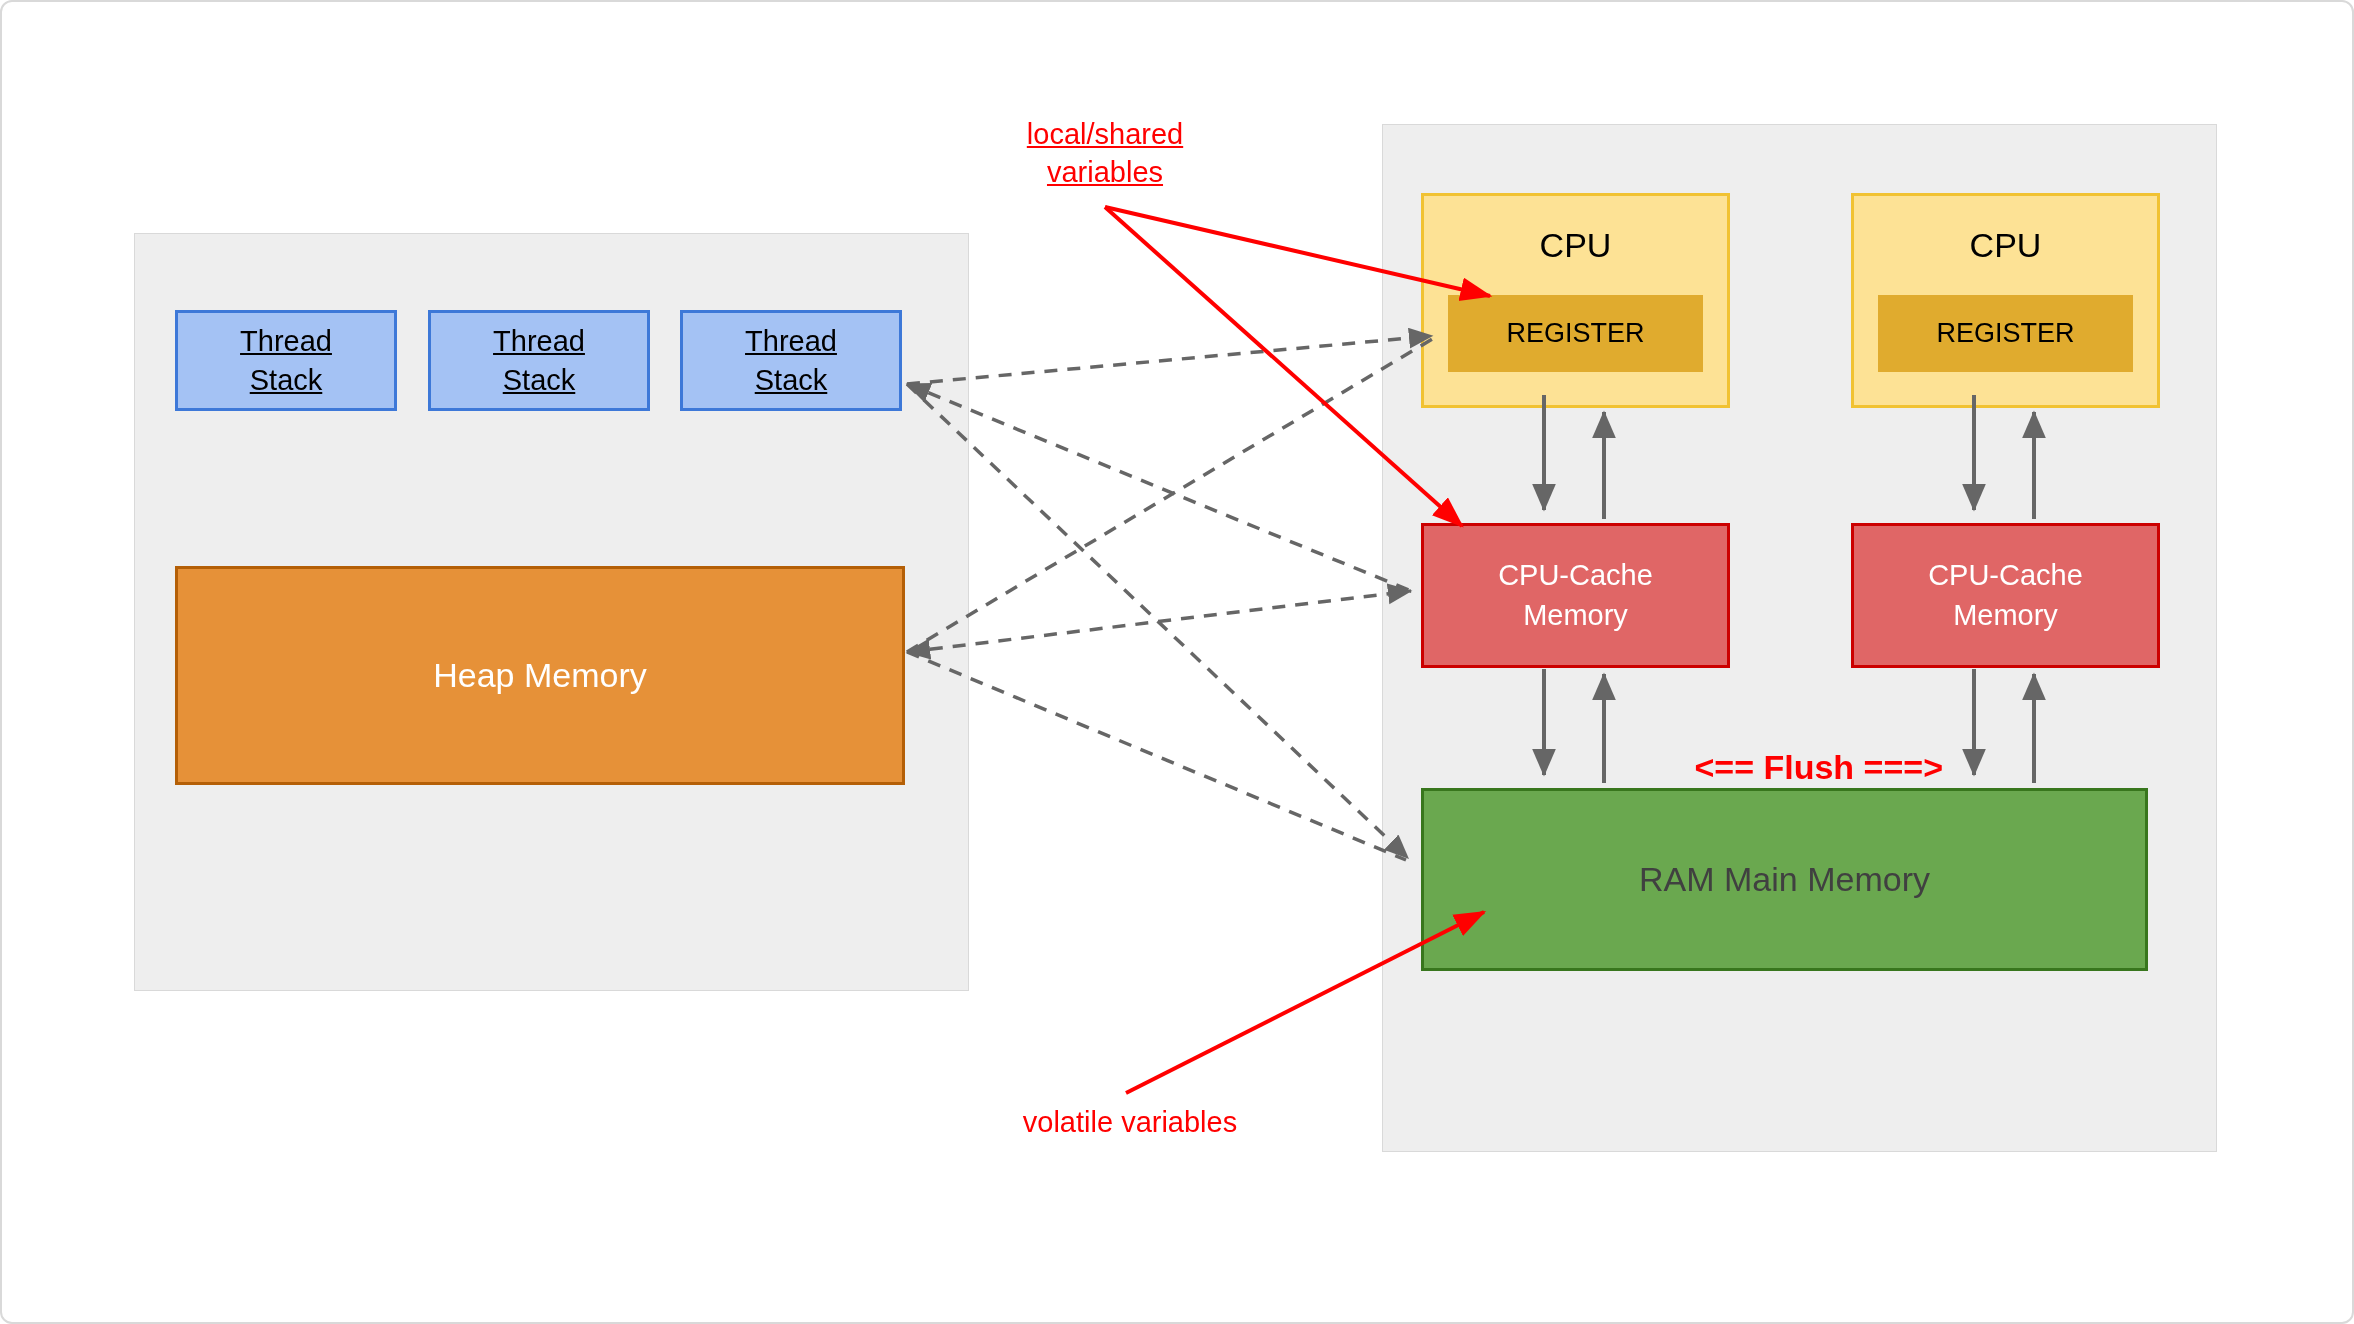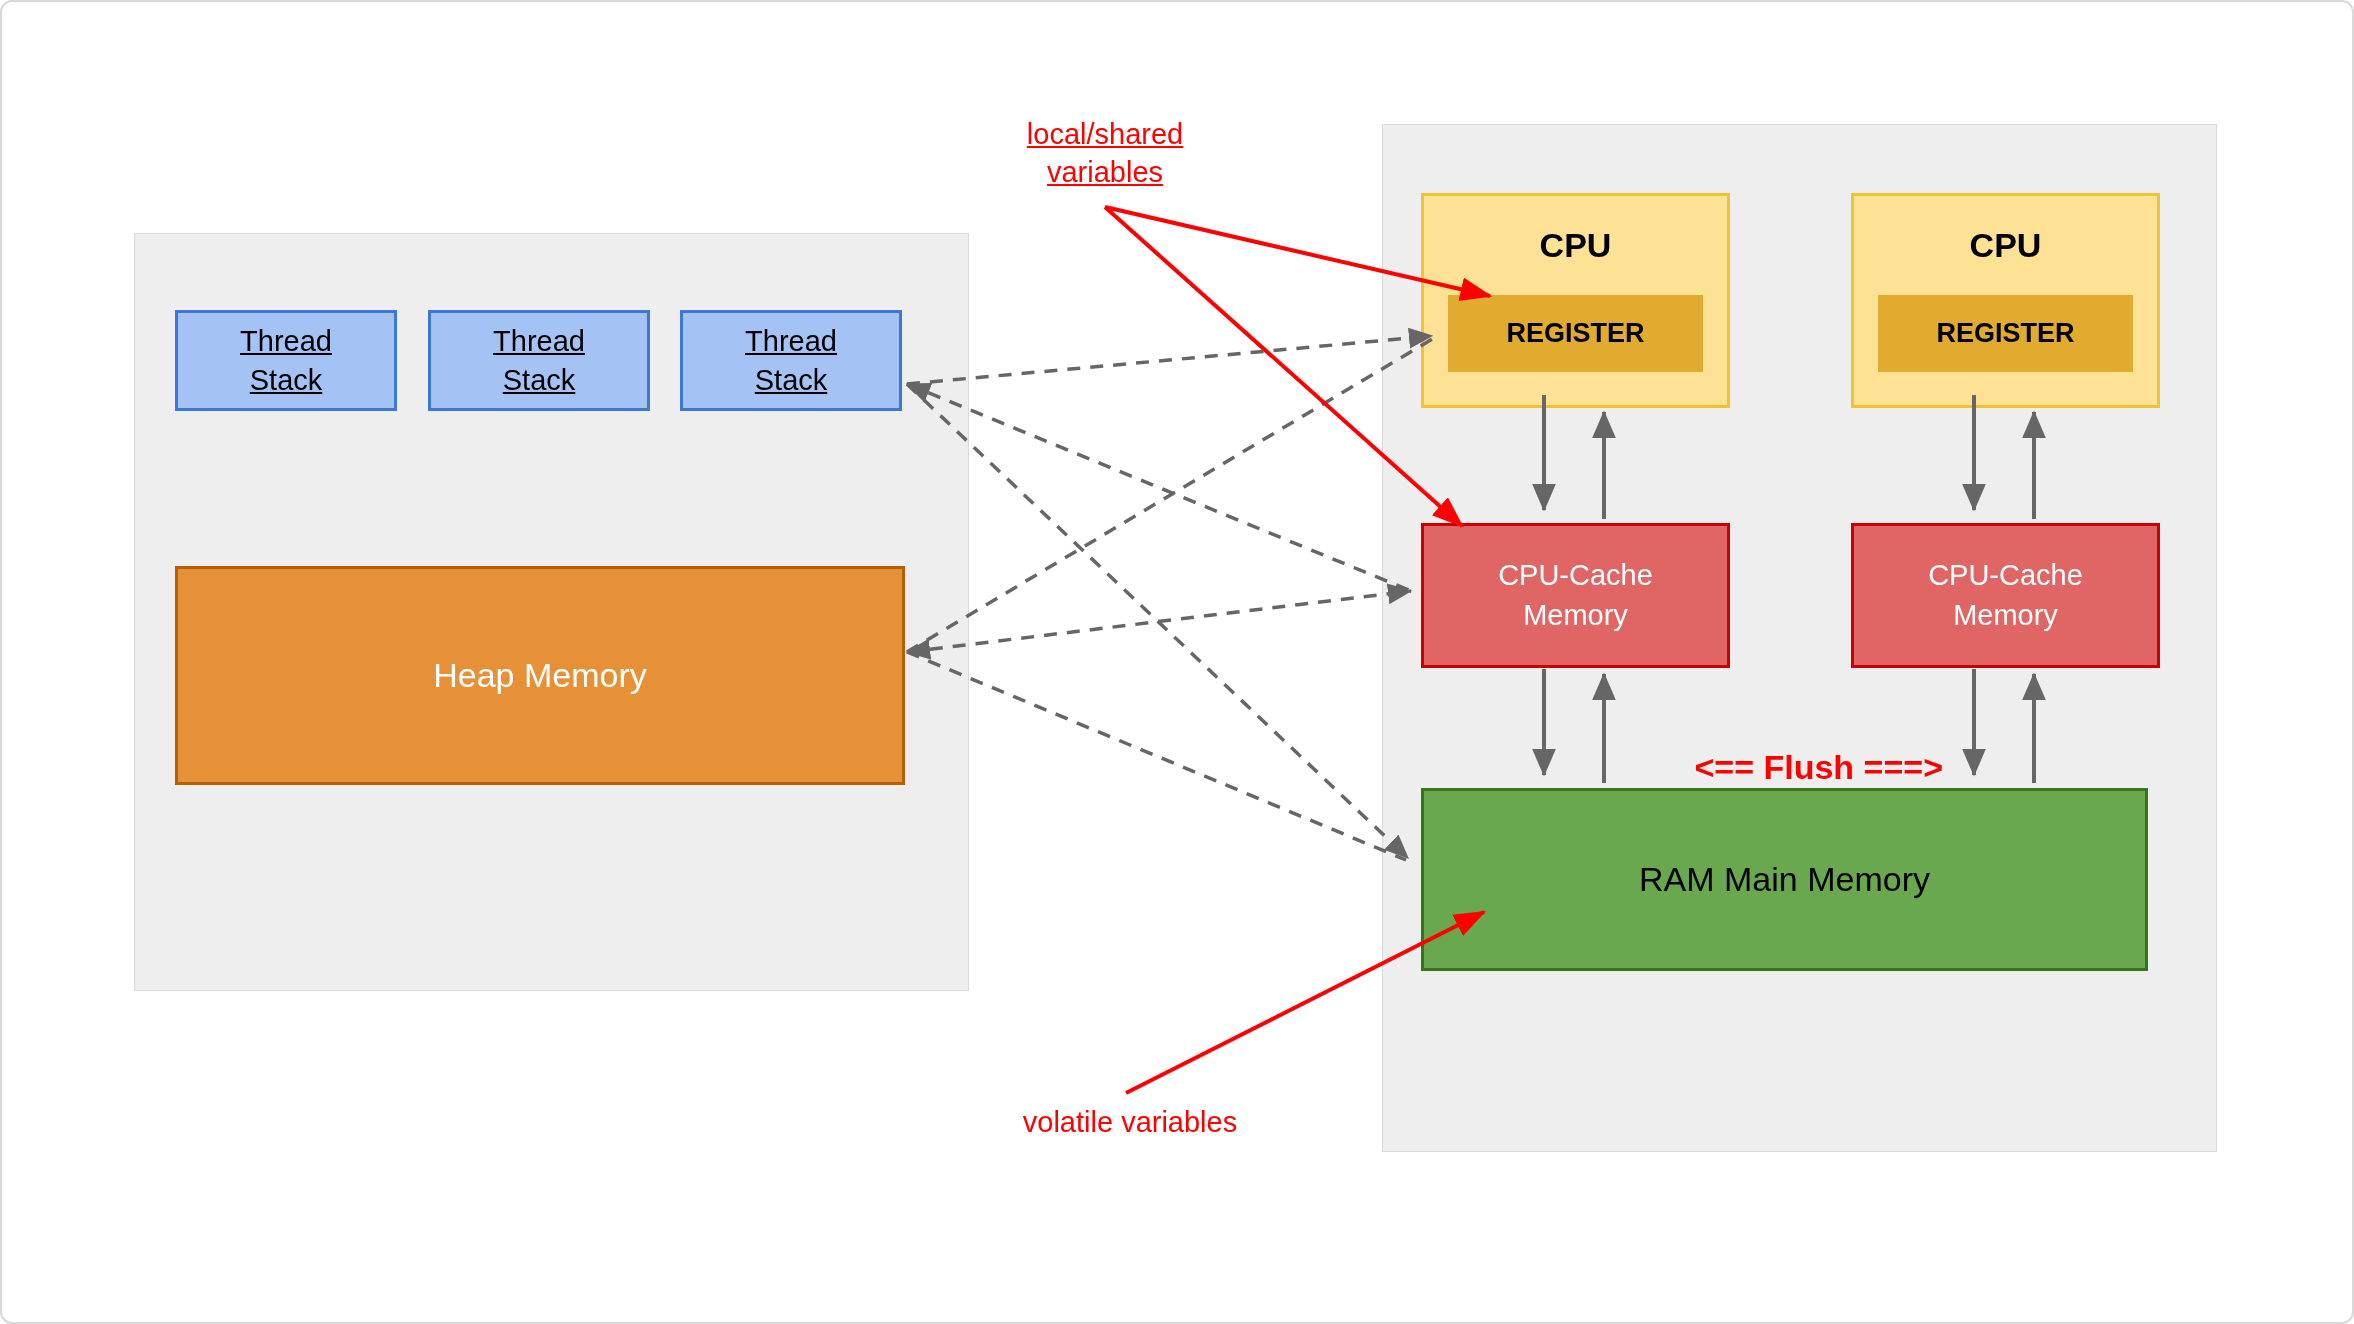--- a/index.html
+++ b/index.html
@@ -49,21 +49,21 @@
     font-size:43px;color:#000;
     text-align:center;width:440px;
   }
   .jvm-title{left:370px;top:672px;}
   .cpu-title{left:372px;top:940px;}
 
   .cpu-box{
     width:309px;height:215px;top:68px;
     background:var(--cpu-fill);
     border:3px solid var(--cpu-border);
-    display:flex;flex-direction:column;align-items:center;font-weight:bold;
+    display:flex;flex-direction:column;align-items:center;
   }
   .cpu1{left:38px;} .cpu2{left:468px;}
   .cpu-label{
     flex:1;display:flex;align-items:center;justify-content:center;
     font-size:34px;color:#000;
   }
   .register{
     width:255px;height:77px;margin-bottom:33px;
     background:var(--register-fill);
     display:flex;align-items:center;justify-content:center;
@@ -76,21 +76,21 @@
     border:3px solid var(--cache-border);
     color:#fff;font-size:29px;line-height:1.35;
   }
   .cache .lbl{display:block;width:200px;}
   .cache1{left:38px;} .cache2{left:468px;}
 
   .ram{
     left:38px;top:663px;width:727px;height:183px;
     background:var(--ram-fill);
     border:3px solid var(--ram-border);
-    color:#000000;font-size:34px;
+    color:#404040;font-size:34px;
   }
 
   .annotation{
     position:absolute;
     color:var(--annotation-red);
     font-size:29px;line-height:1.3;
     text-align:center;width:300px;
   }
   .local-shared{left:953px;top:114px;text-decoration:underline;}
   .volatile{left:978px;top:1102px;}

